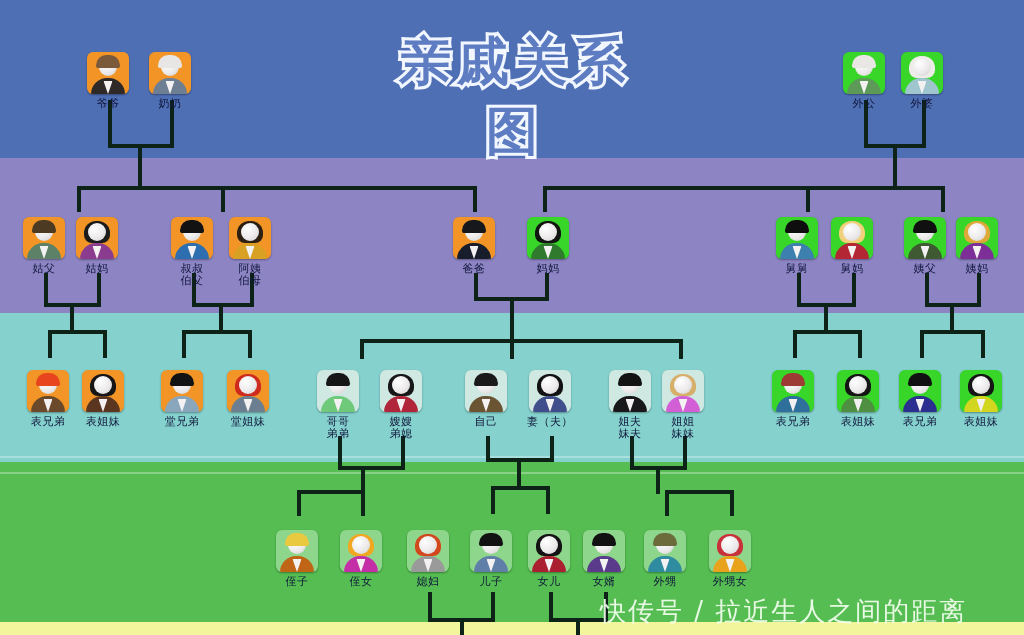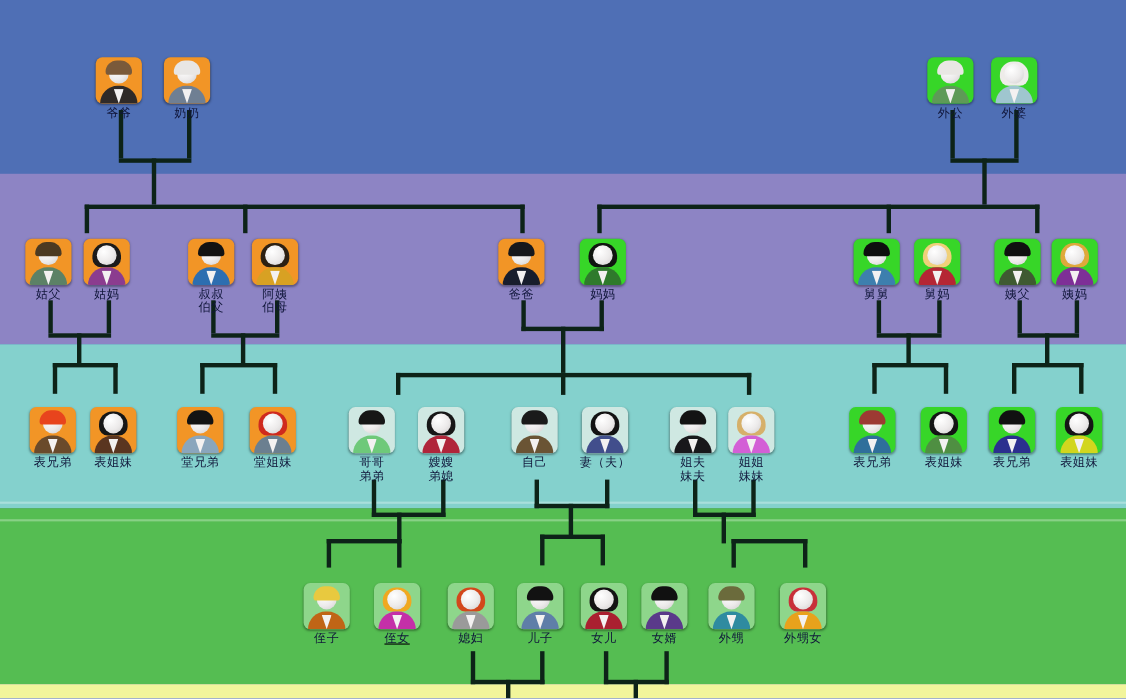--- a/index.html
+++ b/index.html
@@ -471,21 +471,21 @@
       </div>
       <div class="node" style="left: 297px; top: 530px;">
         <div class="av" style="background: rgb(142, 214, 139);">
           <div class="hair short" style="background: rgb(232, 201, 63);"></div>
           <div class="head"></div>
           <div class="body" style="background: rgb(192, 101, 22);"></div>
           <div class="collar"></div>
         </div>
         <div class="lbl">侄子</div>
       </div>
-      <div class="node" style="left: 361px; top: 530px; text-decoration: underline;">
+      <div class="node" style="left: 361px; top: 530px;">
         <div class="av" style="background: rgb(142, 214, 139);">
           <div class="hair long" style="background: rgb(240, 168, 32);"></div>
           <div class="head"></div>
           <div class="body" style="background: rgb(196, 47, 168);"></div>
           <div class="collar"></div>
         </div>
         <div class="lbl">侄女</div>
       </div>
       <div class="node" style="left: 428px; top: 530px;">
         <div class="av" style="background: rgb(142, 214, 139);">
@@ -536,15 +536,17 @@
         <div class="av" style="background: rgb(142, 214, 139);">
           <div class="hair long" style="background: rgb(200, 48, 58);"></div>
           <div class="head"></div>
           <div class="body" style="background: rgb(232, 162, 28);"></div>
           <div class="collar"></div>
         </div>
         <div class="lbl">外甥女</div>
       </div>
     </div>
 
-
+  <div id="title">亲戚关系图</div>
+
+  <div id="watermark">快传号 / 拉近生人之间的距离</div>
 
 </div>
 
 </body></html>

